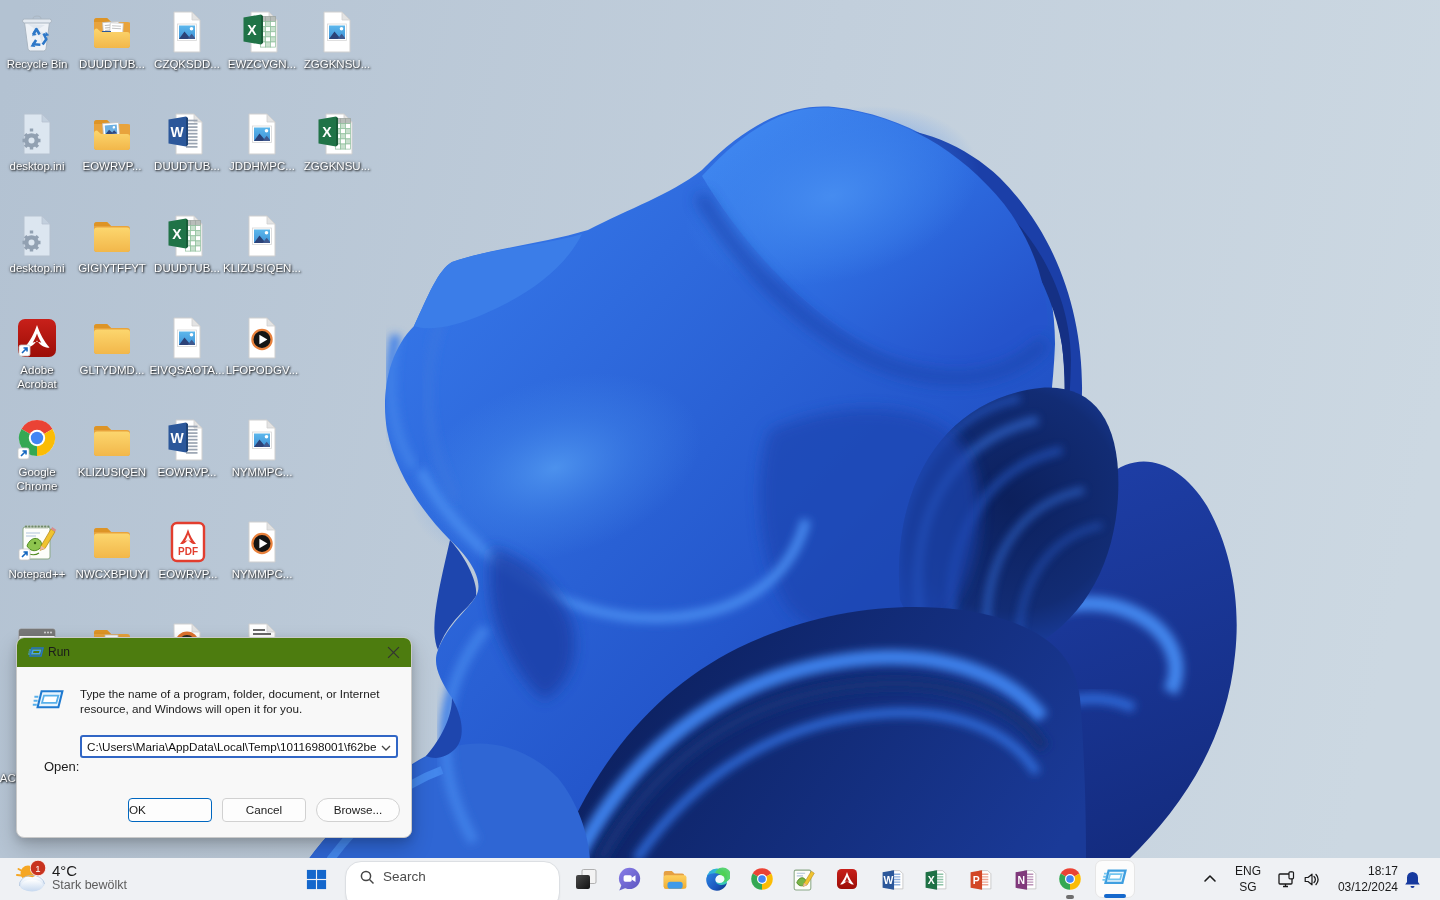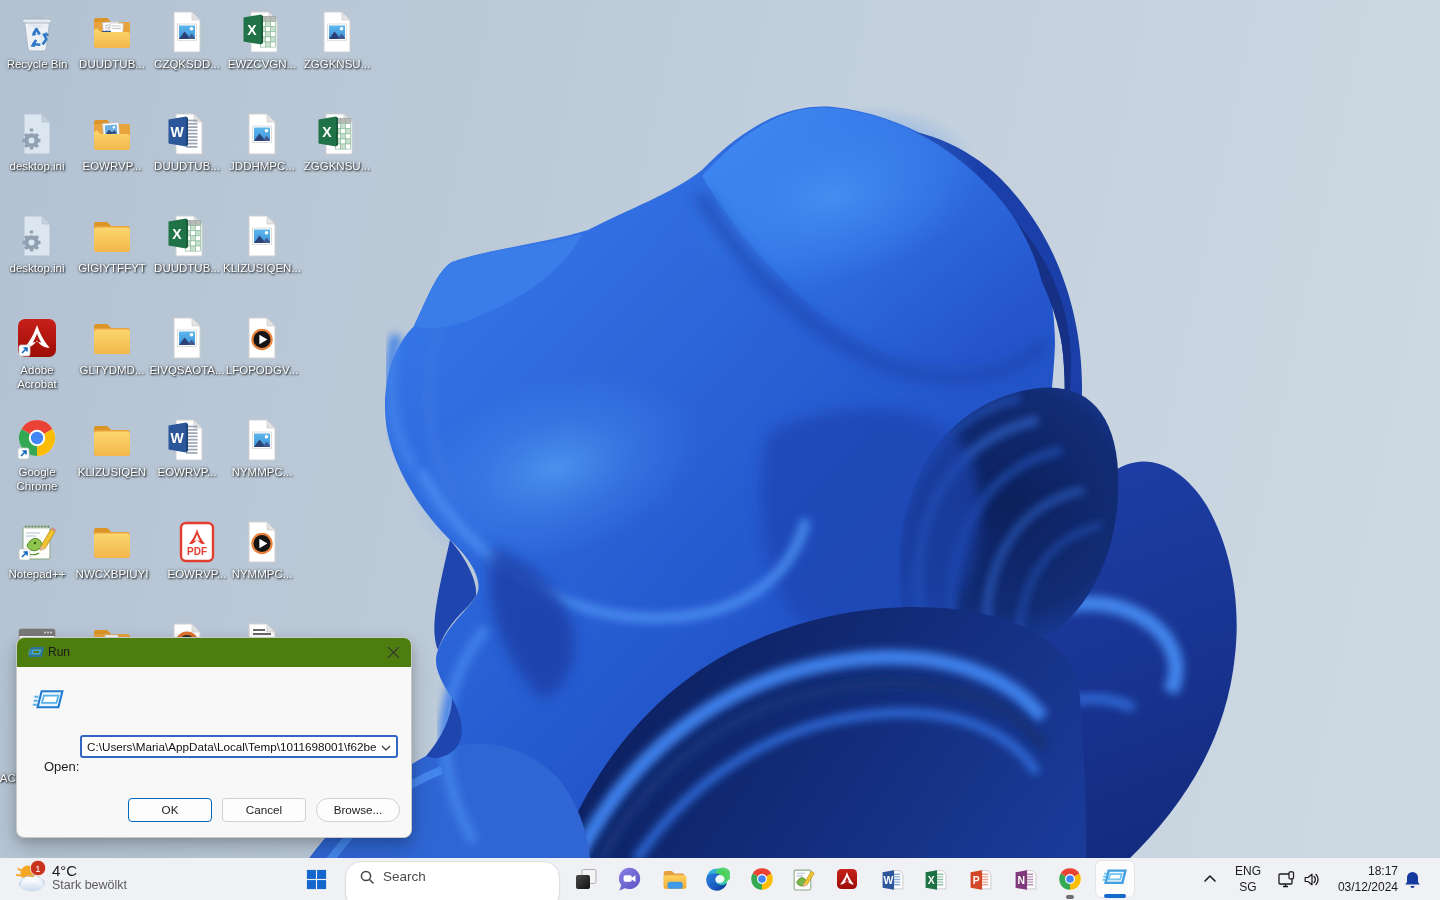--- a/index.html
+++ b/index.html
@@ -504,21 +504,21 @@
     <div class="lbl">Notepad++</div>
   </div>
 <div class="icon" style="left:70px;top:520px">
     <svg width="44" height="44" viewBox="0 0 44 44">
       <path d="M4 11 a3 3 0 0 1 3-3 h10 l4 4 h16 a3 3 0 0 1 3 3 v20 a3 3 0 0 1-3 3 H7 a3 3 0 0 1-3-3 Z" fill="#e8a33c"></path>
       <path d="M4 11 a3 3 0 0 1 3-3 h10 l4 4 h-17 Z" fill="#dd9426"></path>
       <rect x="4" y="13.5" width="36" height="24.5" rx="3" fill="url(#fgrad)"></rect>
     </svg>
     <div class="lbl">NWCXBPIUYI</div>
   </div>
-<div class="icon" style="left:155px;top:520px">
+<div class="icon" style="left:146px;top:520px">
     <svg width="44" height="44" viewBox="0 0 44 44">
       <rect x="6" y="3" width="32" height="38" rx="5" fill="#fff" stroke="#e23d2e" stroke-width="2.4"></rect>
       <path fill-rule="evenodd" fill="#e23d2e" d="M22 9 C20.3 14.5 17.4 20.2 14 24 C16.8 24.6 19.8 22.8 22 19.4 C24.2 22.8 27.2 24.6 30 24 C26.6 20.2 23.7 14.5 22 9 Z M22 14.6 C21.3 16.8 20.3 19 19.1 20.9 C21 20 23 20 24.9 20.9 C23.7 19 22.7 16.8 22 14.6 Z"></path>
       <text x="22" y="35" font-family="Liberation Sans" font-size="10" font-weight="bold" fill="#e23d2e" text-anchor="middle">PDF</text>
     </svg>
     <div class="lbl">EOWRVP...</div>
   </div>
 <div class="icon" style="left:220px;top:520px">
     <svg width="44" height="44" viewBox="0 0 44 44">
       <path d="M9 2 h18 l8 8 v32 h-26 Z" fill="#fff" stroke="#cfcfcf" stroke-width="1"></path>
@@ -620,30 +620,31 @@
     <svg width="13" height="13" viewBox="0 0 12 12" style="position:absolute;right:11px;top:8px">
       <path d="M1 1 L11 11 M11 1 L1 11" stroke="#333" stroke-width="1.1"></path>
     </svg>
   </div>
 
   <svg width="32" height="26" viewBox="0 0 40 30" style="position:absolute;left:15px;top:49px">
     <path d="M12 4 L38 4 L33 24 L7 24 Z" fill="#e8f4fd" stroke="#1f7ad0" stroke-width="2.6"></path>
     <path d="M15 9.5 L33 9.5 L30.5 18.5 L12.5 18.5 Z" fill="#fff" stroke="#58b0ea" stroke-width="2.2"></path>
     <path d="M3 11 h5 M2 16 h5 M1 21 h5" stroke="#58b0ea" stroke-width="2.6"></path>
   </svg>
+  <div style="position:absolute;left:63px;top:48px;width:318px;font-size:11.7px;color:#1b1b1b;line-height:1.32">Type the name of a program, folder, document, or Internet resource, and Windows will open it for you.</div>
 
   <div style="position:absolute;left:27px;top:121px;font-size:13px;color:#1b1b1b">Open:</div>
   <div style="position:absolute;left:63px;top:97px;width:318px;height:23px;background:#fff;border:2px solid #3166c5;border-radius:3px">
     <div style="position:absolute;left:5px;top:3px;right:18px;font-size:11.7px;color:#111;white-space:nowrap;overflow:hidden">C:\Users\Maria\AppData\Local\Temp\1011698001\f62be</div>
     <svg width="10" height="6" viewBox="0 0 10 6" style="position:absolute;right:5px;top:8px">
         <path d="M1 1 L5 5 L9 1" stroke="#444" stroke-width="1.3" fill="none"></path>
       </svg>
   </div>
 
-  <div style="position:absolute;left:111px;top:160px;width:84px;height:24px;background:#fdfdfd;border:1px solid #0067c0;border-radius:4px;text-align:center;line-height:22px;font-size:11.7px;color:#1b1b1b">OK</div>
+  <div style="position:absolute;left:111px;top:160px;width:84px;height:24px;background:#fdfdfd;border:1px solid #0067c0;border-radius:4px;text-align:left;line-height:22px;font-size:11.7px;color:#1b1b1b">OK</div>
   <div style="position:absolute;left:205px;top:160px;width:84px;height:24px;background:#fdfdfd;border:1px solid #d1d1d1;border-radius:4px;text-align:center;line-height:22px;font-size:11.7px;color:#1b1b1b">Cancel</div>
   <div style="position:absolute;left:299px;top:160px;width:84px;height:24px;background:#fdfdfd;border:1px solid #d1d1d1;border-radius:12px;text-align:center;line-height:22px;font-size:11.7px;color:#1b1b1b">Browse...</div>
 </div>
 
 <div id="taskbar" style="position:absolute;left:0;top:858px;width:1440px;height:42px;background:#eff1f4">
 <svg width="34" height="30" viewBox="0 0 34 30" style="position:absolute;left:15px;top:4px">
  <circle cx="13" cy="11" r="7.5" fill="#f5a623"></circle>
  <path d="M3.5 7 l4.5 2.5 M2 13 l4.5 0.5" stroke="#f5a623" stroke-width="2" stroke-linecap="round"></path>
  <ellipse cx="13" cy="21.5" rx="9" ry="7" fill="url(#cloudG)"></ellipse>
  <ellipse cx="22" cy="20.5" rx="8" ry="6.5" fill="url(#cloudG)"></ellipse>

